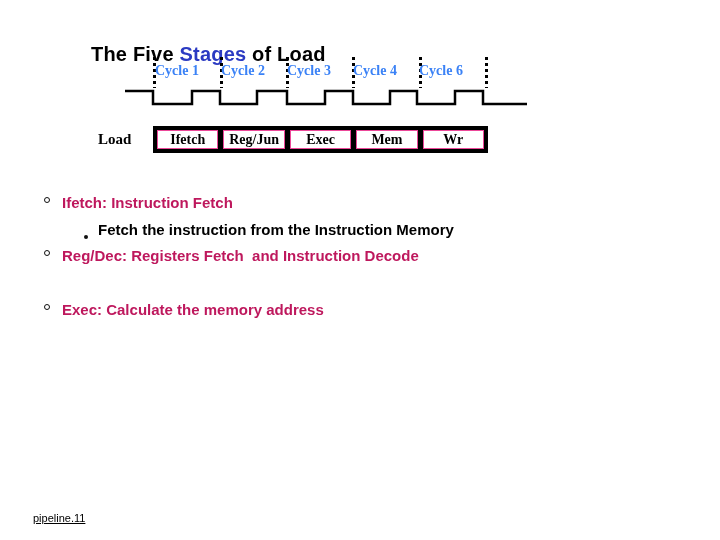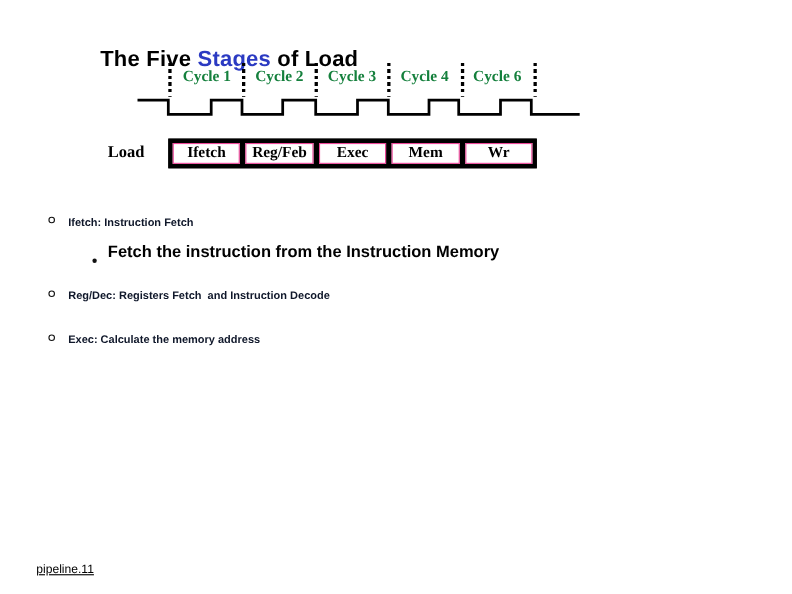--- a/index.html
+++ b/index.html
@@ -31,25 +31,25 @@
     position: absolute;
     top: 57px;
     width: 3px;
     height: 31px;
     background: repeating-linear-gradient(to bottom, #000 0 3px, transparent 3px 6px);
   }
   .cycle-label {
     position: absolute;
     top: 63px;
     width: 66px;
-    text-align: center;
+    text-align: left;
     font-family: "Liberation Serif", serif;
     font-weight: bold;
     font-size: 14px;
-    color: #15803d;
+    color: #3b82f6;
     white-space: nowrap;
   }
   .waveform {
     position: absolute;
     left: 120px;
     top: 87px;
   }
 
   
   .pipe-label {
@@ -98,23 +98,23 @@
   .ring {
     width: 6px;
     height: 6px;
     border: 1.5px solid #111;
     border-radius: 50%;
     margin-top: 3px;
     flex: none;
   }
   .bullet .btext {
     margin-left: 12px;
-    font-size: 10px;
-    font-weight: bold;
-    color: #0f172a;
+    font-size: 15px;
+    font-weight: bold;
+    color: #be185d;
     white-space: pre-wrap;
     line-height: 18px;
   }
   .subbullet {
     position: absolute;
     left: 84px;
     display: flex;
     align-items: flex-end;
   }
   .dot {
@@ -166,36 +166,36 @@
   <div class="cycle-label" style="left:353px">Cycle 4</div>
   <div class="cycle-label" style="left:419px">Cycle 6</div>
 
   <svg class="waveform" width="412" height="22" viewBox="0 0 412 22">
     <polyline fill="none" stroke="#000" stroke-width="2.5" points="5,4 33,4 33,17 72,17 72,4 100,4 100,17 137,17 137,4 167,4 167,17 205,17 205,4 233,4 233,17 270,17 270,4 297,4 297,17 335,17 335,4 363,4 363,17 407,17"></polyline>
   </svg>
 
   <div class="pipe-label">Load</div>
   <div class="stage-row">
     <div class="stage-box">Ifetch</div>
-    <div class="stage-box">Reg/Feb</div>
+    <div class="stage-box">Reg/Jun</div>
     <div class="stage-box">Exec</div>
     <div class="stage-box">Mem</div>
     <div class="stage-box">Wr</div>
   </div>
 
   <div class="bullet" style="top:194px">
     <div class="ring"></div>
     <div class="btext">Ifetch: Instruction Fetch</div>
   </div>
   <div class="subbullet" style="top:221px">
     <div class="dot"></div>
     <div class="btext">Fetch the instruction from the Instruction Memory</div>
   </div>
 
-  <div class="bullet" style="top:261px">
+  <div class="bullet" style="top:247px">
     <div class="ring"></div>
     <div class="btext">Reg/Dec: Registers Fetch  and Instruction Decode</div>
   </div>
 
   <div class="bullet" style="top:301px">
     <div class="ring"></div>
     <div class="btext">Exec: Calculate the memory address</div>
   </div>
 
 

